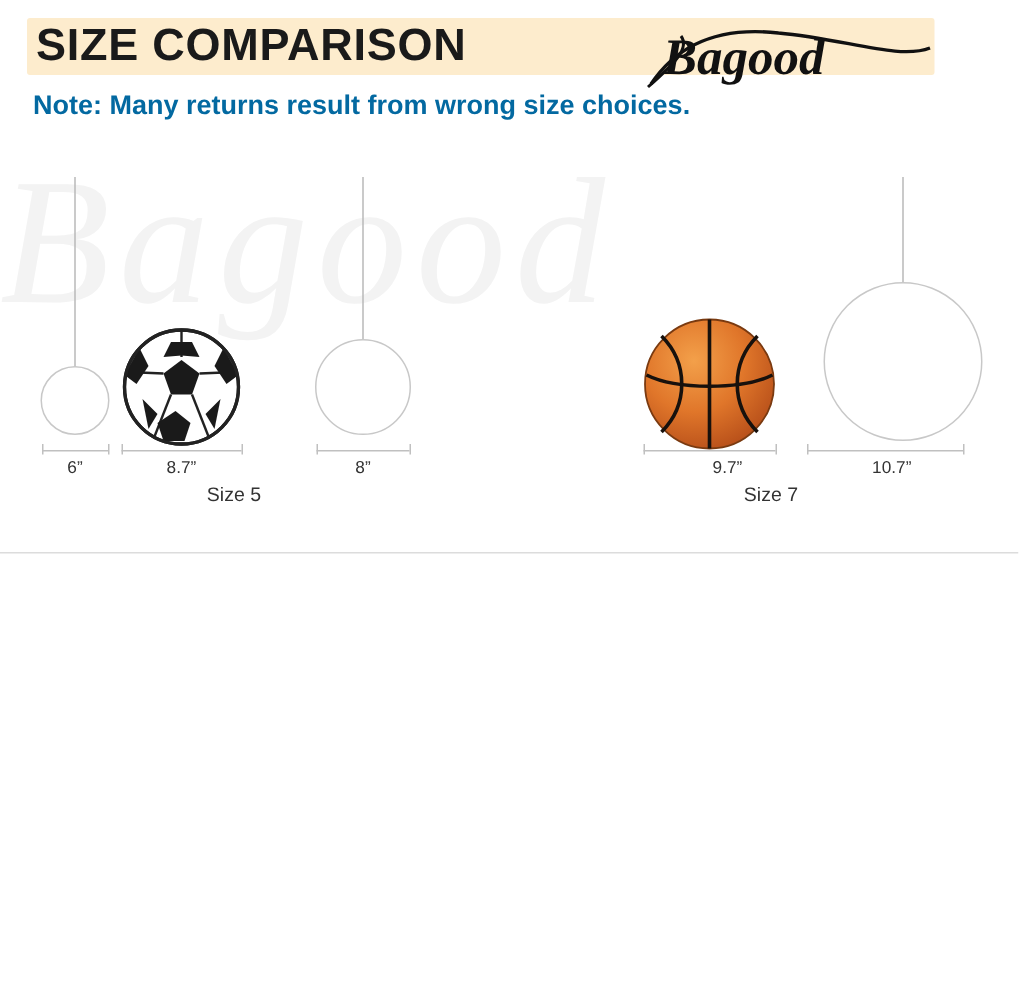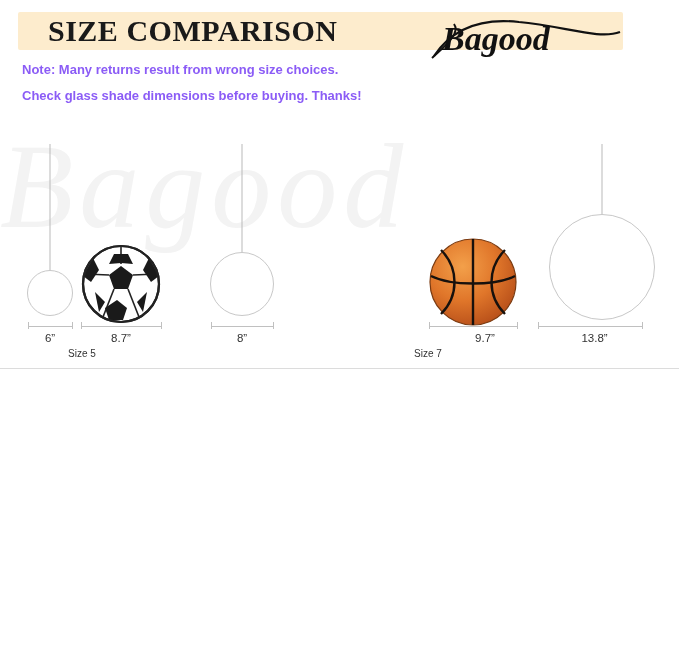--- a/index.html
+++ b/index.html
@@ -31,23 +31,23 @@
     position: absolute;
     left: 0;
     top: 2px;
     width: 605px;
     height: 38px;
     background: #fdeccd;
     border-radius: 2px;
   }
   .title-text {
     position: absolute;
-    left: 30px;
+    left: 6px;
     top: 4px;
-    font-family: Liberation Serif, serif;
+    font-family: Liberation Sans, sans-serif;
     font-weight: bold;
     font-size: 30px;
     letter-spacing: 0.5px;
     color: #1a1a1a;
   }
 
   .brand {
     position: absolute;
     right: 14px;
     top: 6px;
@@ -61,23 +61,23 @@
     font-family: "Liberation Serif", serif;
     font-style: italic;
     font-size: 34px;
     font-weight: bold;
     letter-spacing: 0px;
     color: #111;
   }
 
   .note {
     margin: 8px 0 0 22px;
-    color: #8b5cf6;
+    color: #0369a1;
     font-weight: bold;
-    font-size: 13px;
+    font-size: 18px;
     line-height: 24px;
     font-family: "Liberation Sans", sans-serif;
   }
 
   .stage1 {
     position: relative;
     width: 679px;
     height: 230px;
     margin-top: 4px;
   }
@@ -131,23 +131,23 @@
   }
   .dimlabel {
     position: absolute;
     font-size: 11.5px;
     color: #333;
     text-align: center;
     white-space: nowrap;
   }
   .dimsub {
     position: absolute;
-    font-size: 10px;
+    font-size: 13px;
     color: #333;
-    text-align: left;
+    text-align: right;
     white-space: nowrap;
   }
 
   .divider {
     position: absolute;
     left: 0;
     width: 679px;
     height: 1px;
     background: #dcdcdc;
   }
@@ -163,21 +163,20 @@
     <div class="brand">
       <svg width="200" height="52" viewBox="0 0 200 52">
         <path d="M10 40 C 30 10, 60 2, 95 6 C 140 10, 175 24, 196 16" stroke="#111" stroke-width="2.2" fill="none"></path>
         <path d="M8 42 C 26 26, 36 16, 30 8" stroke="#111" stroke-width="2" fill="none"></path>
       </svg>
       <div class="brand-text">Bagood</div>
     </div>
   </div>
 
   <div class="note">Note: Many returns result from wrong size choices.</div>
-  <div class="note" style="margin-top:2px;">Check glass shade dimensions before buying. Thanks!</div>
 
   <div class="stage1">
 
     <div class="watermark">Bagood</div>
 
     <div class="lamp" style="left:14px; width:72px; height:200px;">
       <div class="cord" style="top:2px; height:128px;"></div>
       <div class="globe" style="top:128px; width:44px; height:44px;"></div>
       <div class="dimline" style="left:14px; top:184px; width:44px;"></div>
       <div class="dimtick" style="left:14px; top:180px;"></div>
@@ -245,21 +244,21 @@
       <div class="dimlabel" style="left:12px; top:190px; width:118px;">9.7”</div>
       <div class="dimsub" style="left:0; top:206px; width:118px;">Size 7</div>
     </div>
 
     <div class="lamp" style="left:532px; width:140px; height:200px;">
       <div class="cord" style="top:2px; height:72px;"></div>
       <div class="globe" style="top:72px; width:104px; height:104px;"></div>
       <div class="dimline" style="left:6px; top:184px; width:104px;"></div>
       <div class="dimtick" style="left:6px; top:180px;"></div>
       <div class="dimtick" style="left:110px; top:180px;"></div>
-      <div class="dimlabel" style="left:0; top:190px; width:125px;">13.8”</div>
+      <div class="dimlabel" style="left:0; top:190px; width:125px;">10.7”</div>
     </div>
 
   </div>
 
   <div class="divider" style="top:358px;"></div>
 </div>
 
 <div class="section">
 
   <div>

